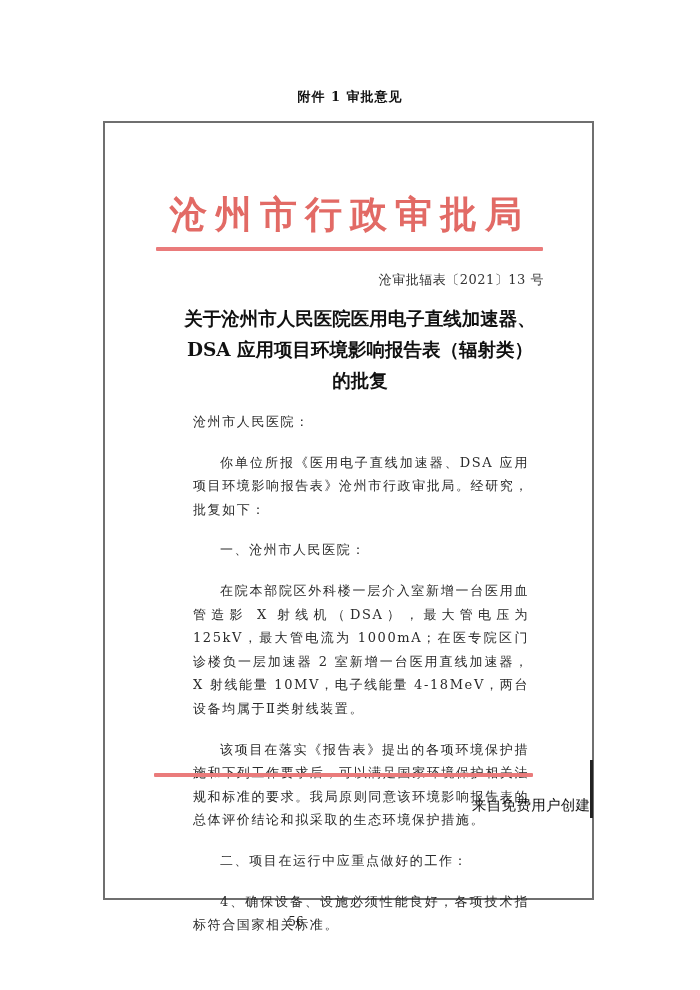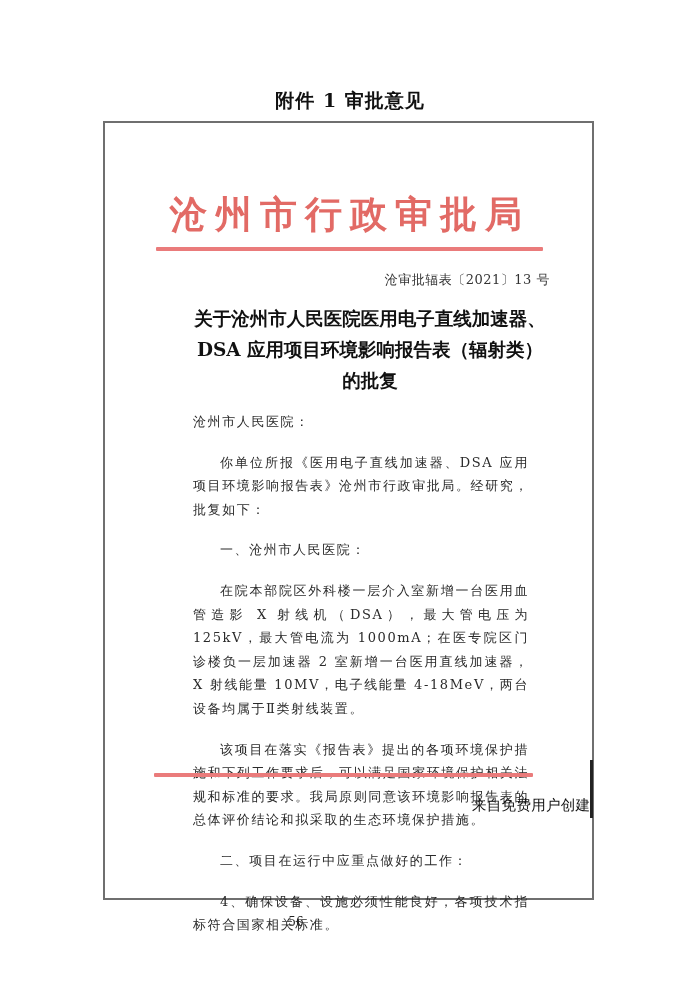--- a/index.html
+++ b/index.html
@@ -16,21 +16,21 @@
       color: #1a1a1a;
     }
     .page-heading {
       position: absolute;
       left: 0;
       width: 700px;
       top: 88px;
       text-align: center;
       font-family: "DejaVu Serif", serif;
       font-weight: bold;
-      font-size: 19px;
+      font-size: 13px;
       letter-spacing: 1px;
       color: #111;
     }
     .frame {
       position: absolute;
       left: 103px;
       top: 121px;
       width: 487px;
       height: 775px;
       border: 2px solid #6f6f6f;
@@ -51,30 +51,30 @@
     .red-rule {
       position: absolute;
       height: 4px;
       background: #ea7b7b;
       border-radius: 1px;
     }
     .rule-top { left: 156px; width: 387px; top: 247px; }
     .rule-bottom { left: 154px; width: 379px; top: 773px; }
     .doc-number {
       position: absolute;
-      right: 150px;
+      right: 156px;
       top: 271px;
       font-family: "DejaVu Serif", serif;
       font-size: 13px;
       color: #333;
       letter-spacing: 0.5px;
     }
     .doc-title {
       position: absolute;
-      left: 160px;
+      left: 150px;
       width: 420px;
       top: 303px;
       text-align: center;
       font-family: "DejaVu Serif", serif;
       font-weight: bold;
       font-size: 18.5px;
       line-height: 31px;
       color: #111;
     }
     .doc-title div { white-space: nowrap; }

